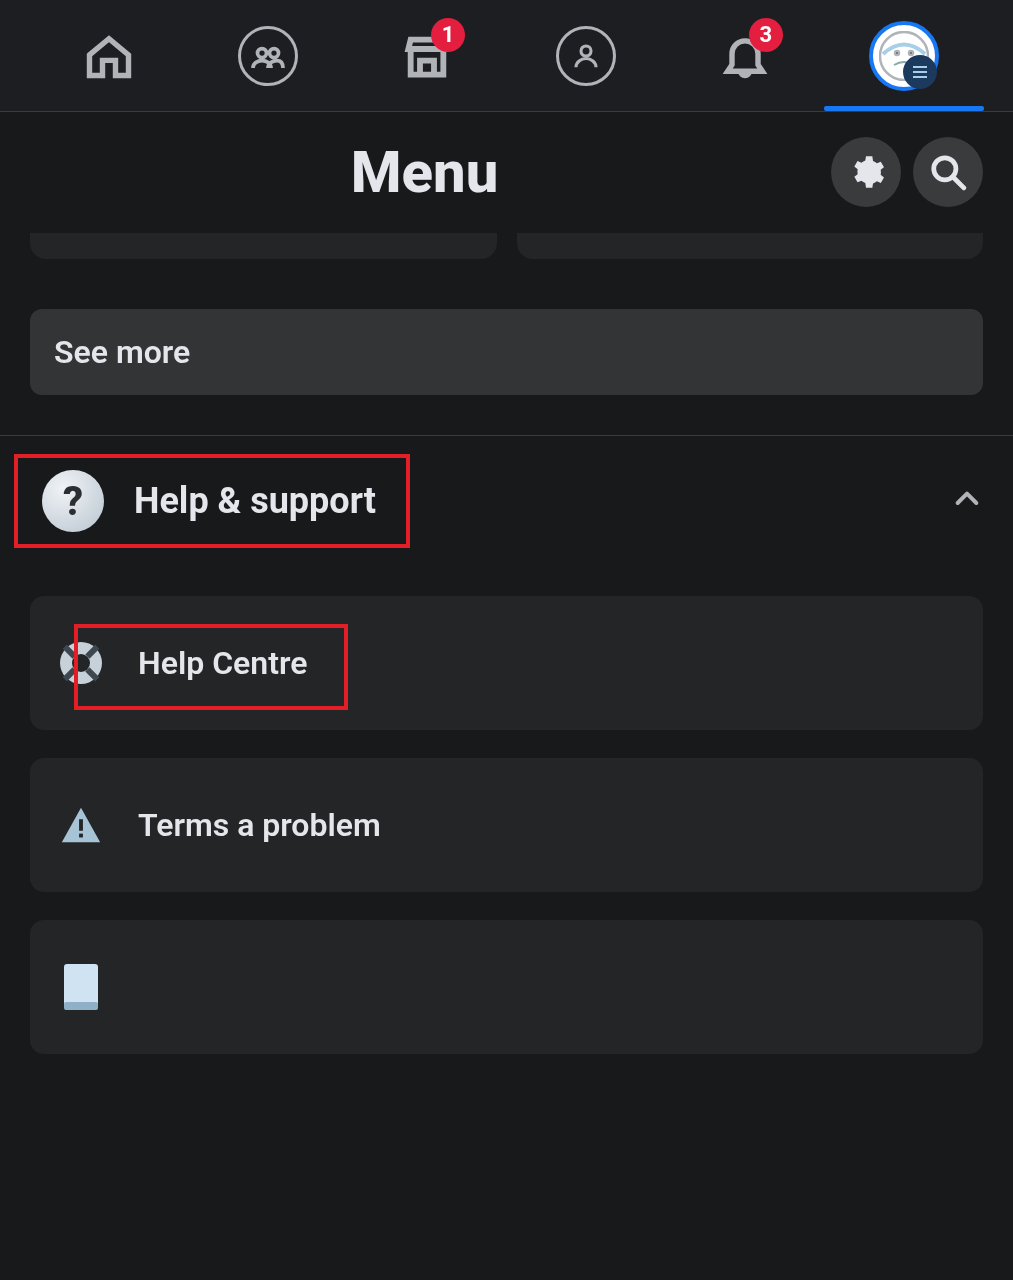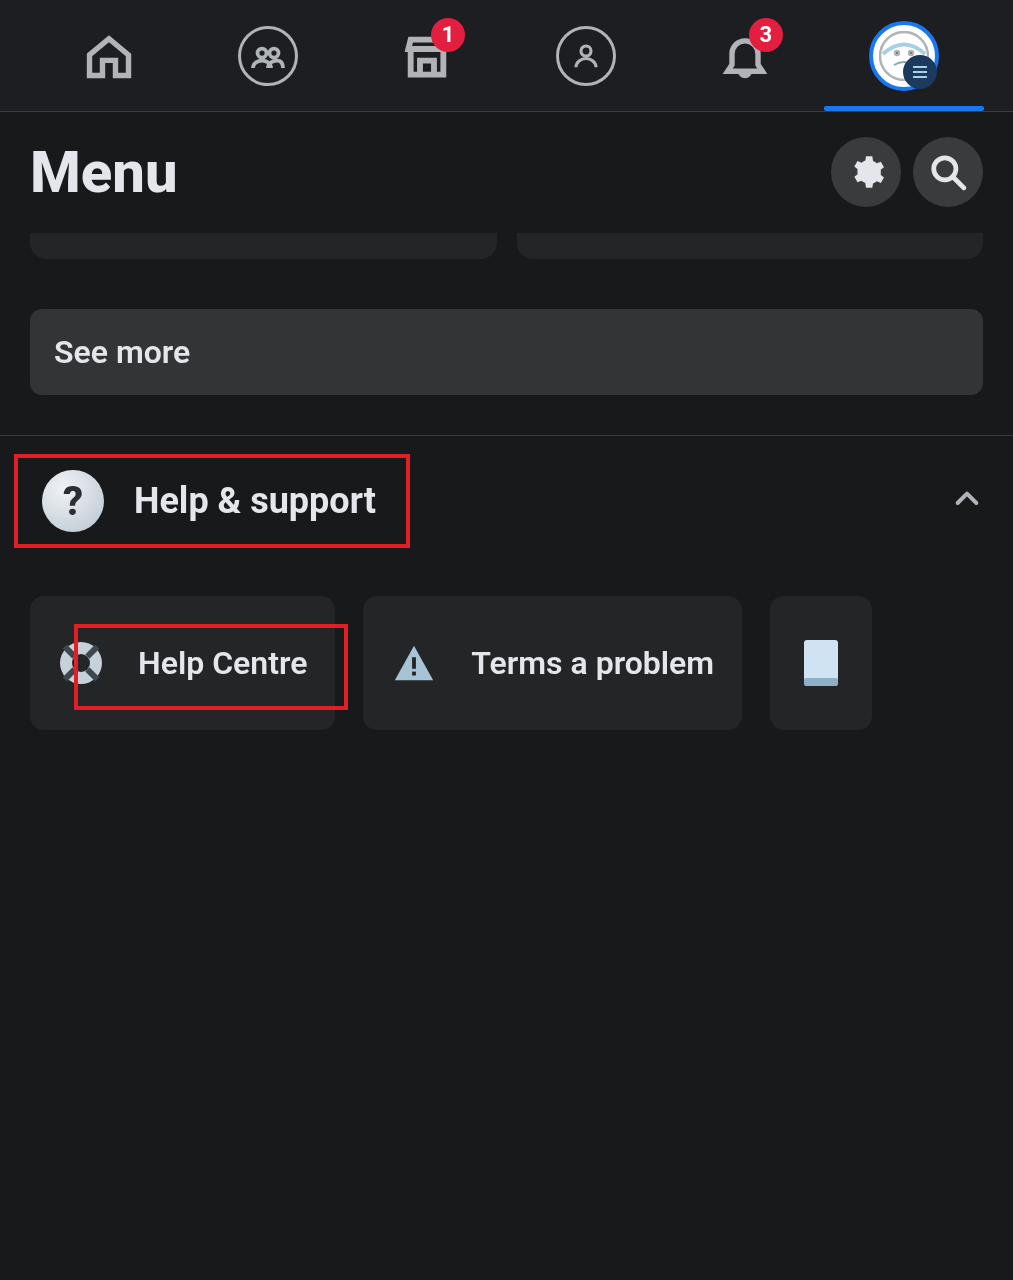--- a/index.html
+++ b/index.html
@@ -69,20 +69,21 @@
     background: #1877f2;
     border-radius: 2px;
   }
 
   
   .header {
     display: flex;
     align-items: center;
     padding: 25px 30px 20px 30px;
     gap: 12px;
+    text-align: center;
   }
   .header-title {
     flex: 1;
     font-size: 58px;
     font-weight: 800;
     color: #e4e6eb;
   }
   .header-btn {
     width: 70px; height: 70px; border-radius: 50%;
     background: #3a3b3c;
@@ -141,21 +142,21 @@
     width: 62px; height: 62px; border-radius: 50%;
     background: radial-gradient(circle at 35% 30%, #f0f3f6, #b9c5cf);
     display:flex;align-items:center;justify-content:center;
     color:#2b2f33;
     font-size:40px;font-weight:800;
   }
   .section-title { font-size: 36px; font-weight: 700; }
   .chevron { margin-left: auto; }
 
   
-  .submenu { padding: 30px 30px 0 30px; display:flex; flex-direction:row; gap: 28px; }
+  .submenu { padding: 30px 30px 0 30px; display:flex; flex-direction:column; gap: 28px; }
   .submenu-item {
     background: #242526;
     border-radius: 14px;
     padding: 44px 28px;
     display: flex;
     align-items: center;
     gap: 34px;
     cursor: pointer;
     position: relative;
   }

